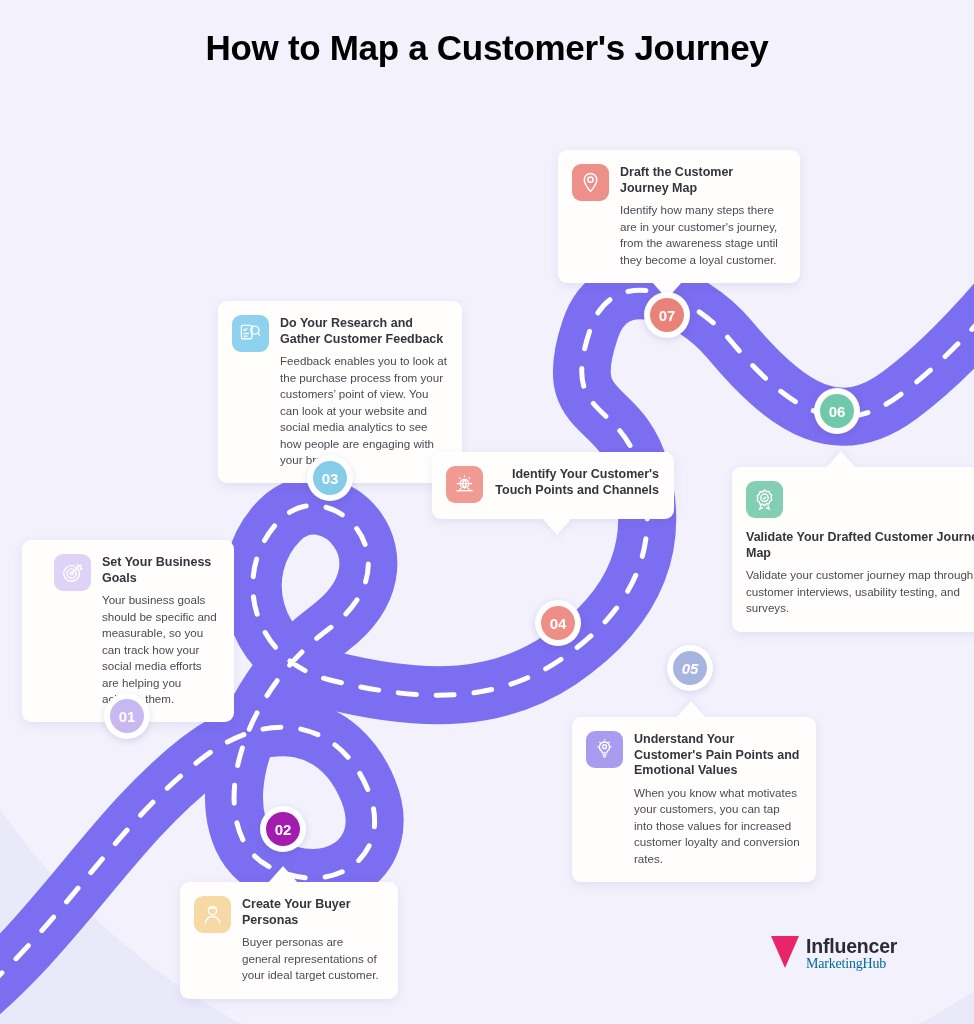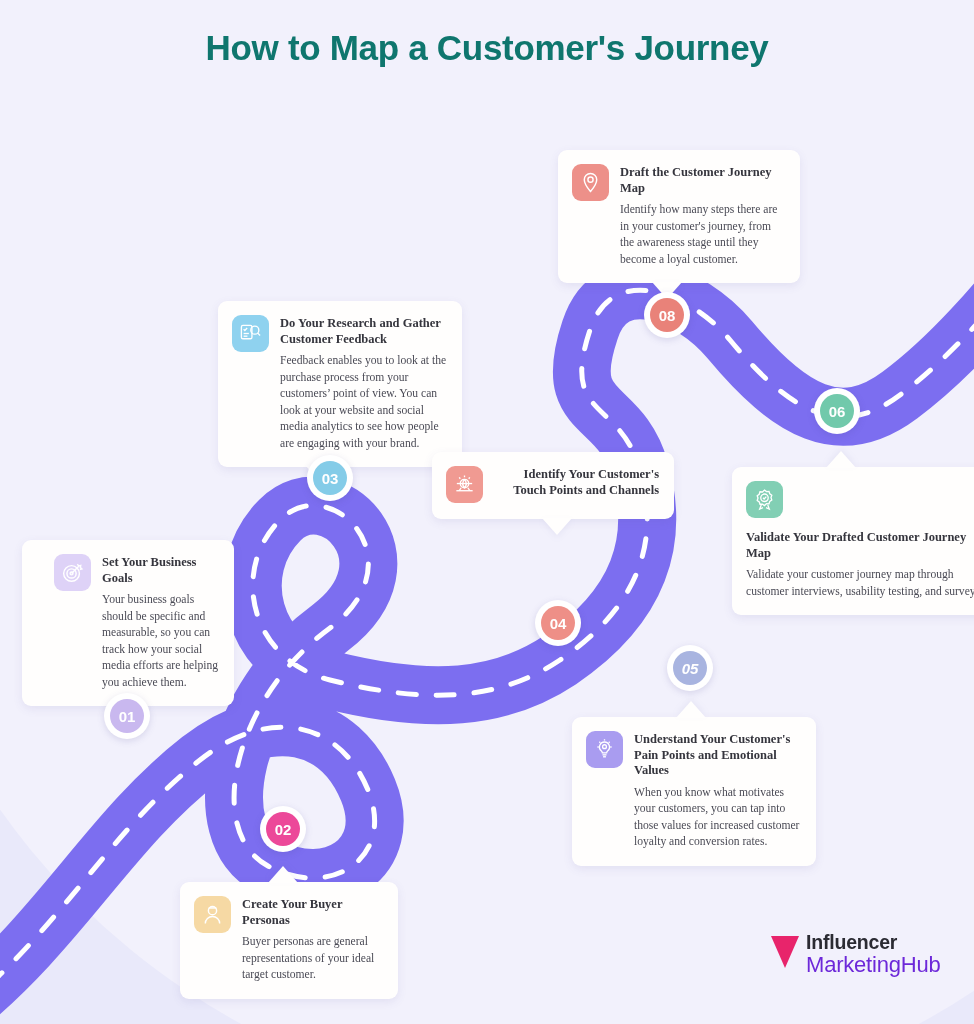--- a/index.html
+++ b/index.html
@@ -38,21 +38,21 @@
   
   .title {
     position: absolute;
     top: 28px;
     left: 0;
     width: 974px;
     text-align: center;
     font-size: 35px;
     font-weight: bold;
     letter-spacing: -0.3px;
-    color: #0f766e;
+    color: #000000;
   }
   
   .card {
     position: absolute;
     background: #fffefd;
     border-radius: 9px;
     box-shadow: 0 3px 10px rgba(90, 80, 160, 0.10);
     padding: 14px 15px 15px 14px;
     box-sizing: border-box;
     display: flex;
@@ -72,21 +72,21 @@
   .card-icon {
     flex: 0 0 auto;
     width: 37px;
     height: 37px;
     border-radius: 9px;
     display: flex;
     align-items: center;
     justify-content: center;
   }
   .card-icon svg { display: block; }
-  .card-body { flex: 1 1 auto; min-width: 0; font-family: Liberation Serif, serif; }
+  .card-body { flex: 1 1 auto; min-width: 0; }
   .card-title {
     font-size: 12.5px;
     font-weight: bold;
     color: #35353d;
     line-height: 1.25;
     margin: 1px 0 6px 0;
   }
   .card-text {
     font-size: 11.6px;
     color: #4a4a55;
@@ -127,23 +127,24 @@
   }
   .logo-mark { flex: 0 0 auto; }
   .logo-text { line-height: 1.05; }
   .logo-line1 {
     font-size: 19.5px;
     font-weight: bold;
     color: #2b2b33;
     letter-spacing: -0.2px;
   }
   .logo-line2 {
-    font-size: 22px;
-    color: #6d28d9;
+    font-size: 14px;
+    color: #0369a1;
     letter-spacing: -0.2px;
+    font-family: Liberation Serif, serif;
   }
 </style>
 </head>
 <body>
 
 <div id="infographic">
 
   <div class="bg-arc"></div>
 
   <svg class="road-layer" viewBox="0 0 974 1024">
@@ -296,33 +297,33 @@
       <div class="card-title">Validate Your Drafted Customer Journey Map</div>
       <div class="card-text">Validate your customer journey map through customer interviews, usability testing, and surveys.</div>
     </div>
     <div class="card-tail" style="left:94px; bottom:auto; top:-16px; transform:rotate(180deg);"></div>
   </div>
 
   <div class="marker" style="left:104px; top:693px;">
     <div class="marker-inner" style="background:#c9b8ef;">01</div>
   </div>
   <div class="marker" style="left:260px; top:806px;">
-    <div class="marker-inner" style="background:#ec4899;">02</div>
+    <div class="marker-inner" style="background:#a21caf;">02</div>
   </div>
   <div class="marker" style="left:307px; top:455px;">
     <div class="marker-inner" style="background:#84cce8;">03</div>
   </div>
   <div class="marker" style="left:535px; top:600px;">
     <div class="marker-inner" style="background:#ee8f87;">04</div>
   </div>
   <div class="marker" style="left:667px; top:645px;font-style:italic;">
     <div class="marker-inner" style="background:#a8b4e0;">05</div>
   </div>
   <div class="marker" style="left:644px; top:292px;">
-    <div class="marker-inner" style="background:#e98279;">08</div>
+    <div class="marker-inner" style="background:#e98279;">07</div>
   </div>
   <div class="marker" style="left:814px; top:388px;">
     <div class="marker-inner" style="background:#71c9ab;">06</div>
   </div>
 
   <div class="logo">
     <div class="logo-mark">
       <svg width="30" height="40" viewBox="0 0 30 40">
         <path d="M1 4 L29 4 L15 36 Z" fill="#e8246b"></path>
       </svg>

